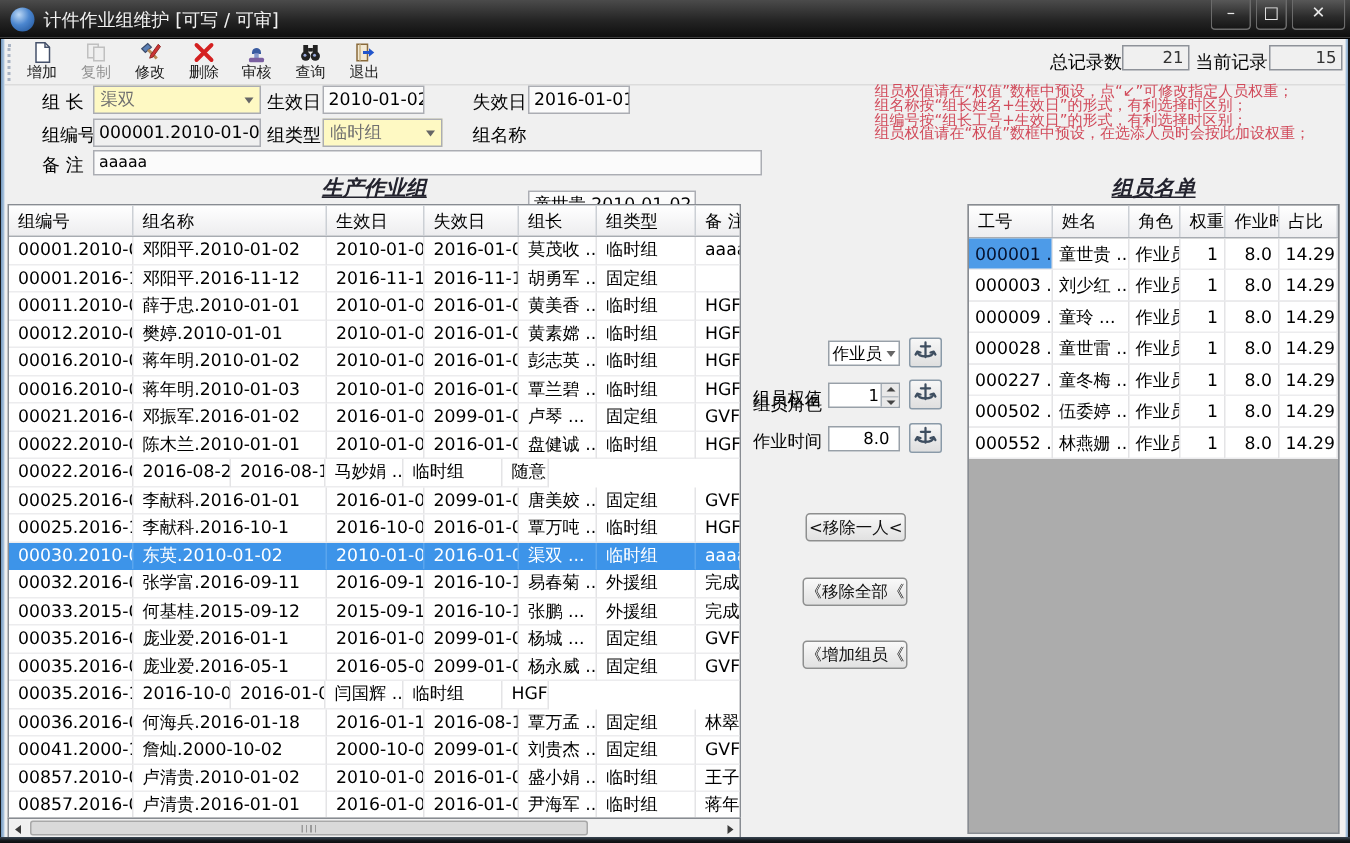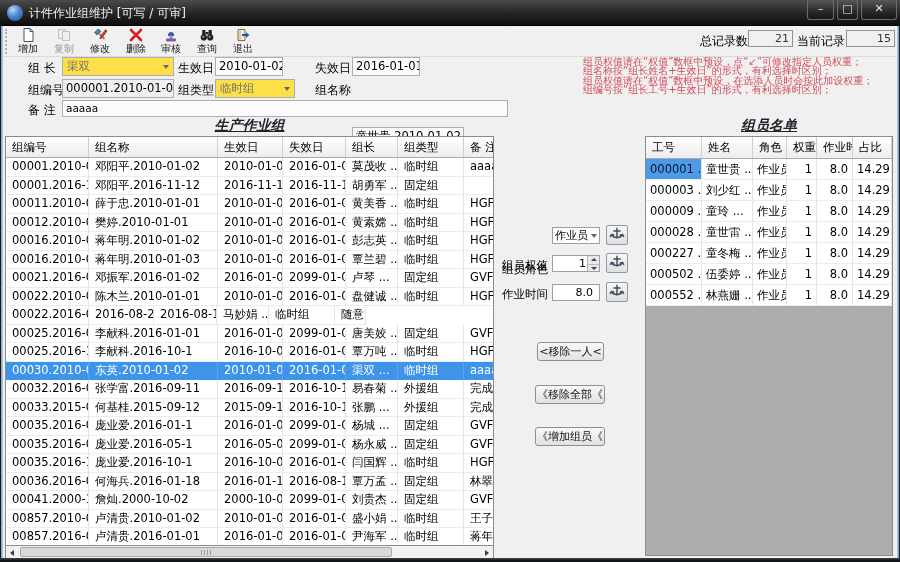--- a/index.html
+++ b/index.html
@@ -28,21 +28,21 @@
   .tb-item.disabled{opacity:.45;filter:grayscale(1);}
 
   .ctr-label{position:absolute;font-size:12px;color:#000;white-space:nowrap;}
   .ctr-box{position:absolute;height:17px;border:1px solid #8e9299;background:#f0f0f0;
     font-size:11px;line-height:15px;text-align:right;padding-right:3px;color:#333;}
 
   
   .flabel{position:absolute;font-size:12px;color:#000;white-space:nowrap;}
   .tinput{position:absolute;height:19px;border:1px solid #abadb3;background:#fbfbfb;
     font-size:11.5px;line-height:17px;padding-left:3px;color:#000;white-space:nowrap;overflow:hidden;}
-  .combo{position:absolute;height:19px;border:1px solid #abadb3;background:#fde047;
+  .combo{position:absolute;height:19px;border:1px solid #abadb3;background:#fef9c3;
     font-size:11.5px;line-height:17px;padding-left:4px;color:#707070;white-space:nowrap;overflow:hidden;}
   .combo .arr,.mini-arr{position:absolute;right:4px;top:7px;width:0;height:0;
     border-left:3.5px solid transparent;border-right:3.5px solid transparent;border-top:4px solid #666;}
   .notices{position:absolute;left:583px;top:57px;width:314px;color:#d14a5a;font-size:10px;line-height:9.4px;white-space:nowrap;}
 
   
   .sec-title{position:absolute;top:117px;text-align:center;font-size:14px;font-weight:bold;color:#23232e;font-style:italic;}
   .sec-title span{text-decoration:underline;}
 
   
@@ -213,22 +213,22 @@
   </div>
   <div class="flabel" style="left:315px;top:82px;">组名称</div>
   <div class="tinput" style="left:352px;top:79px;width:112px;margin-top:48px;">童世贵.2010-01-02</div>
 
   <div class="flabel" style="left:28px;top:102px;">备  注</div>
   <div class="tinput" style="left:62px;top:100px;width:446px;height:17px;font-size:10.5px;line-height:15px;">aaaaa</div>
 
   <div class="notices">
     <div>组员权值请在“权值”数框中预设，点“↙”可修改指定人员权重；</div>
     <div>组名称按“组长姓名+生效日”的形式，有利选择时区别；</div>
+    <div>组编号按“组长工号+生效日”的形式，有利选择时区别；</div>
     <div>组员权值请在“权值”数框中预设，在选添人员时会按此加设权重；</div>
-    <div>组编号按“组长工号+生效日”的形式，有利选择时区别；</div>
   </div>
 
   <div class="sec-title" style="left:5px;width:489px;">
     <span>生产作业组</span>
   </div>
   <div class="sec-title" style="left:645px;width:248px;">
     <span>组员名单</span>
   </div>
 
   <div class="grid" style="left:5px;top:136px;width:489px;height:410px;">
@@ -380,21 +380,20 @@
           <div class="tcell lt-c0">00035.2016-05-1</div>
           <div class="tcell lt-c1">庞业爱.2016-05-1</div>
           <div class="tcell lt-c2">2016-05-01</div>
           <div class="tcell lt-c3">2099-01-01</div>
           <div class="tcell lt-c4">杨永威 ...</div>
           <div class="tcell lt-c5">固定组</div>
           <div class="tcell lt-c6">GVFDGF</div>
         </div>
         <div class="trow">
           <div class="tcell lt-c0">00035.2016-10-1</div>
-          <div class="tcell lt-c1">庞业爱.2016-10-1</div>
           <div class="tcell lt-c2">2016-10-01</div>
           <div class="tcell lt-c3">2016-01-01</div>
           <div class="tcell lt-c4">闫国辉 ...</div>
           <div class="tcell lt-c5">临时组</div>
           <div class="tcell lt-c6">HGFHFG</div>
         </div>
         <div class="trow">
           <div class="tcell lt-c0">00036.2016-0...</div>
           <div class="tcell lt-c1">何海兵.2016-01-18</div>
           <div class="tcell lt-c2">2016-01-18</div>

